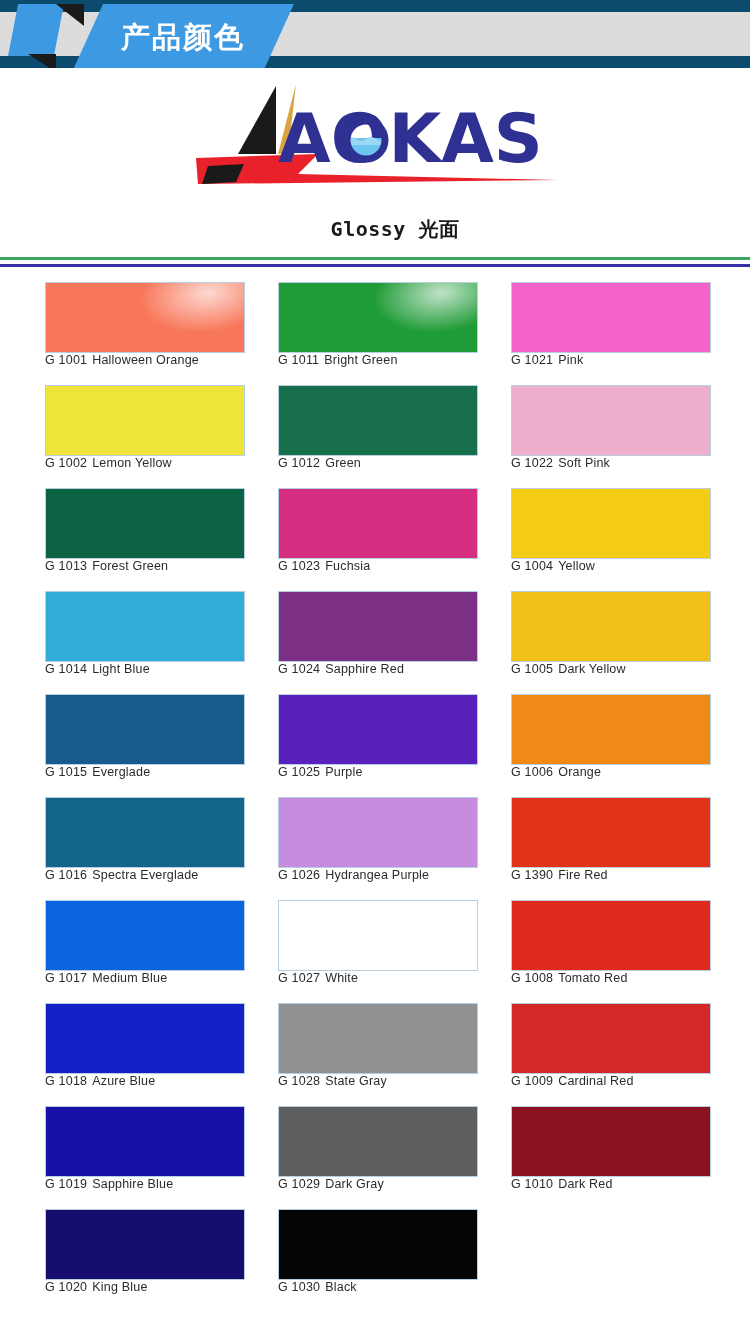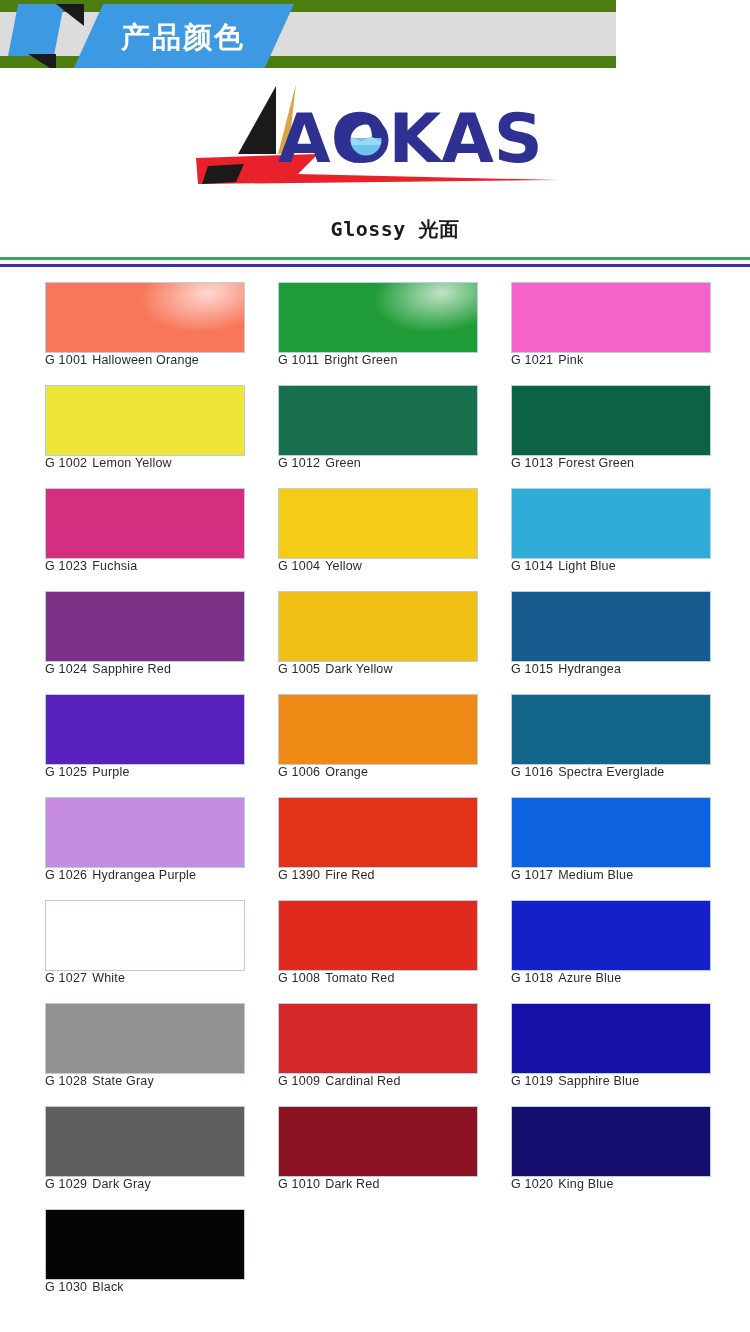--- a/index.html
+++ b/index.html
@@ -5,21 +5,21 @@
   html,body{margin:0;padding:0;}
   body{
     width:750px;height:1332px;
     background:#ffffff;
     font-family:"Liberation Sans","DejaVu Sans",sans-serif;
     overflow:hidden;
     position:relative;
   }
 
   
-  .banner{position:relative;width:616px;height:68px;overflow:hidden;background:#4d7c0f;}
+  .banner{position:relative;width:750px;height:68px;overflow:hidden;background:#0c4a6e;}
   .banner-graybar{position:absolute;left:0;top:12px;width:750px;height:44px;background:#dcdcdc;}
   .banner-blue-small{
     position:absolute;left:8px;top:4px;width:56px;height:52px;background:#3d9ae2;
     clip-path:polygon(18% 0%,100% 0%,82% 100%,0% 100%);
   }
   .banner-notch-tl{
     position:absolute;left:56px;top:4px;width:28px;height:22px;background:#1a1a1a;
     clip-path:polygon(100% 0%,0% 0%,100% 100%);
   }
   .banner-notch-bl{
@@ -148,20 +148,24 @@
     </div>
     <div class="cell">
       <div class="swatch" style="background: rgb(239, 229, 58);"></div>
       <div class="label"><span class="code">G 1002</span><span>Lemon Yellow</span></div>
     </div>
     <div class="cell">
       <div class="swatch" style="background: rgb(23, 112, 75);"></div>
       <div class="label"><span class="code">G 1012</span><span>Green</span></div>
     </div>
     <div class="cell">
+      <div class="swatch" style="background: rgb(238, 175, 204);"></div>
+      <div class="label"><span class="code">G 1022</span><span>Soft  Pink</span></div>
+    </div>
+    <div class="cell">
       <div class="swatch" style="background: rgb(12, 99, 68);"></div>
       <div class="label"><span class="code">G 1013</span><span>Forest Green</span></div>
     </div>
     <div class="cell">
       <div class="swatch" style="background: rgb(213, 45, 127);"></div>
       <div class="label"><span class="code">G 1023</span><span>Fuchsia</span></div>
     </div>
     <div class="cell">
       <div class="swatch" style="background: rgb(244, 203, 21);"></div>
       <div class="label"><span class="code">G 1004</span><span>Yellow</span></div>
@@ -173,21 +177,21 @@
     <div class="cell">
       <div class="swatch" style="background: rgb(124, 48, 134);"></div>
       <div class="label"><span class="code">G 1024</span><span>Sapphire  Red</span></div>
     </div>
     <div class="cell">
       <div class="swatch" style="background: rgb(240, 192, 24);"></div>
       <div class="label"><span class="code">G 1005</span><span>Dark Yellow</span></div>
     </div>
     <div class="cell">
       <div class="swatch" style="background: rgb(23, 90, 142);"></div>
-      <div class="label"><span class="code">G 1015</span><span>Hydrangea</span></div>
+      <div class="label"><span class="code">G 1015</span><span>Everglade</span></div>
     </div>
     <div class="cell">
       <div class="swatch" style="background: rgb(88, 33, 187);"></div>
       <div class="label"><span class="code">G 1025</span><span>Purple</span></div>
     </div>
     <div class="cell">
       <div class="swatch" style="background: rgb(239, 138, 23);"></div>
       <div class="label"><span class="code">G 1006</span><span>Orange</span></div>
     </div>
     <div class="cell">

